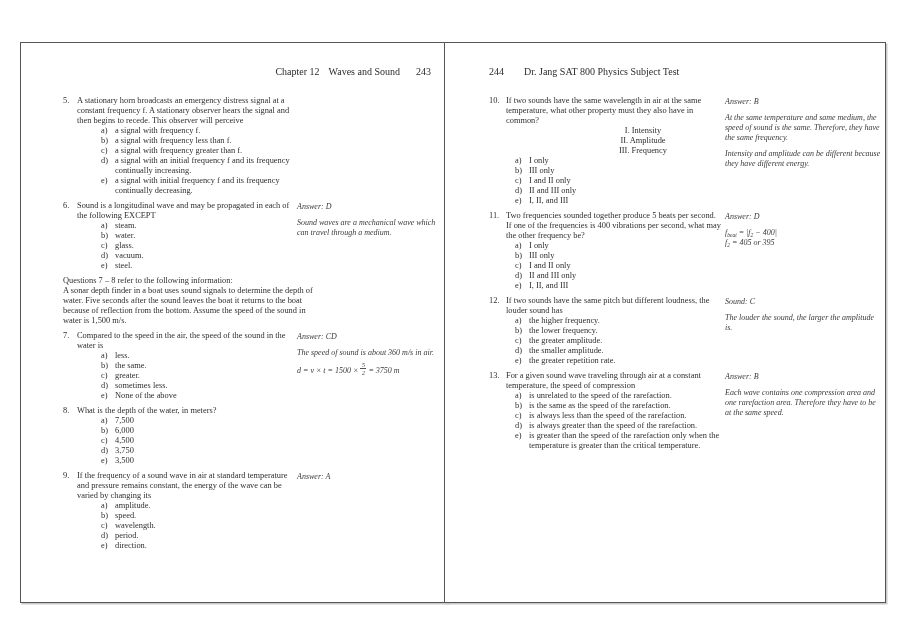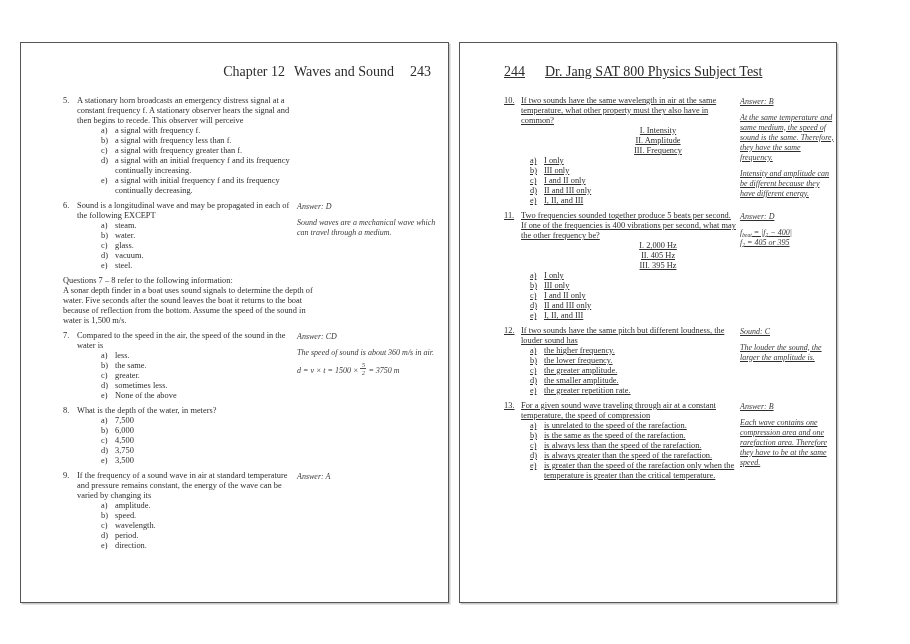--- a/index.html
+++ b/index.html
@@ -5,23 +5,23 @@
   * { margin:0; padding:0; box-sizing:border-box; }
   html,body { width:910px; height:644px; background:#ffffff; }
   body { position:relative; font-family:"Liberation Serif","DejaVu Serif",serif; color:#2e2e2e; }
 
   .page {
     position:absolute; top:42px; height:561px; background:#fff;
     border:1.5px solid #555; box-shadow:1.5px 1.5px 0 #c9c9c9;
     overflow:hidden;
   }
   .page-left  { left:20px;  width:429px; }
-  .page-right { left:459px; width:378px;text-decoration:underline; }
-
-  .hdr { margin-top:24px; font-size:14px; line-height:10px; color:#2b2b2b; }
+  .page-right { left:444px; width:442px; }
+
+  .hdr { margin-top:24px; font-size:10px; line-height:10px; color:#2b2b2b; }
   .page-left  .hdr { text-align:right; padding-right:17px; }
   .page-right .hdr { text-align:left;  padding-left:44px; }
   .hdr .sp-title { margin-left:9px; }
   .hdr .sp-page  { margin-left:16px; }
   .hdr .sp-book  { margin-left:20px; }
 
   .qs { margin-top:19px; font-size:8.4px; line-height:10px; }
   .page-left  .qs { padding-left:42px; padding-right:8px; }
   .page-right .qs { padding-left:44px; padding-right:0; }
 
@@ -294,25 +294,20 @@
         <div class="expl expl2">Intensity and amplitude can be different because they have different energy.</div>
       </div>
     </div>
 
     <div class="q-row">
       <div class="q-main">
         <div class="q-head">
           <span class="q-num">11.</span>
           <span class="q-text">Two frequencies sounded together produce 5 beats per second. If one of the frequencies is 400 vibrations per second, what may the other frequency be?</span>
         </div>
-        <div class="sublist">
-          <div>I. 2,000 Hz</div>
-          <div>II. 405 Hz</div>
-          <div>III. 395 Hz</div>
-        </div>
         <div class="opts">
           <div class="opt">
               <span class="opt-label">a)</span>
               <span class="opt-text">I only</span>
             </div>
           <div class="opt">
               <span class="opt-label">b)</span>
               <span class="opt-text">III only</span>
             </div>
           <div class="opt">

